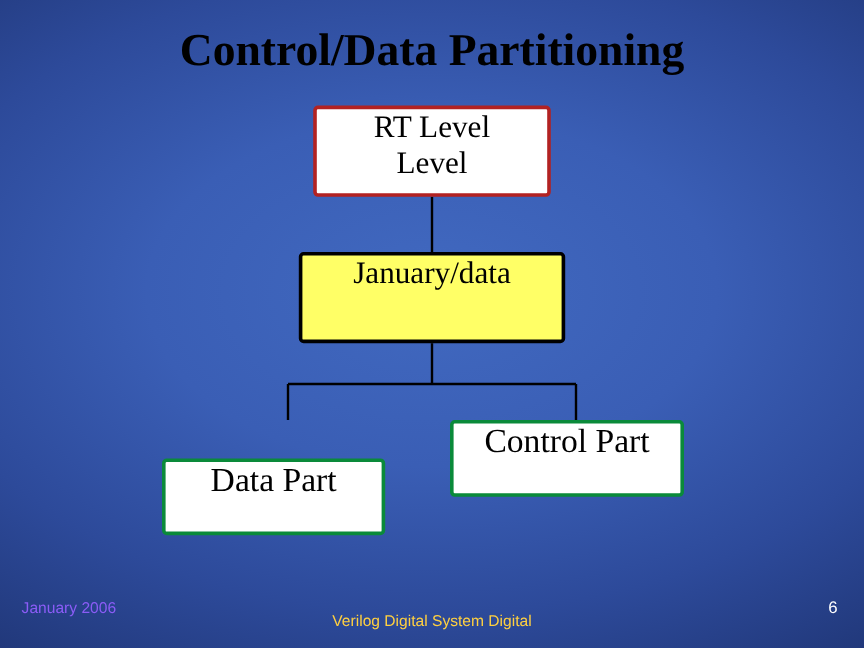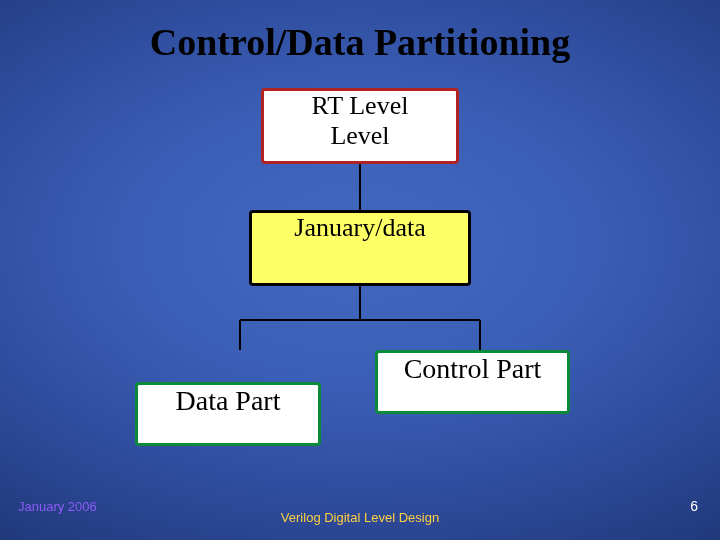--- a/index.html
+++ b/index.html
@@ -147,15 +147,15 @@
 <div id="n3" class="node">
   <span>Data Part</span>
 </div>
 
 <div id="n4" class="node">
   <span>Control Part</span>
 </div>
 
 <div class="footer-date">January 2006</div>
 <div class="footer-credit">
-  <span>Verilog Digital Level Design</span><br>
+  <span>Verilog Digital System Digital</span><br>
 </div>
 <div class="page-num">6</div>
 
 </body></html>

